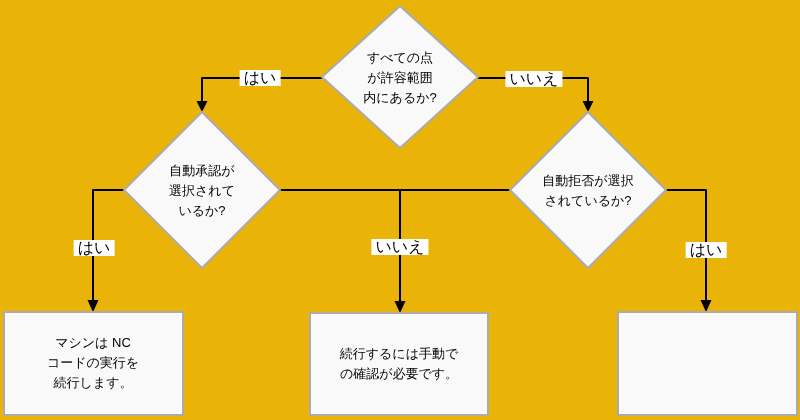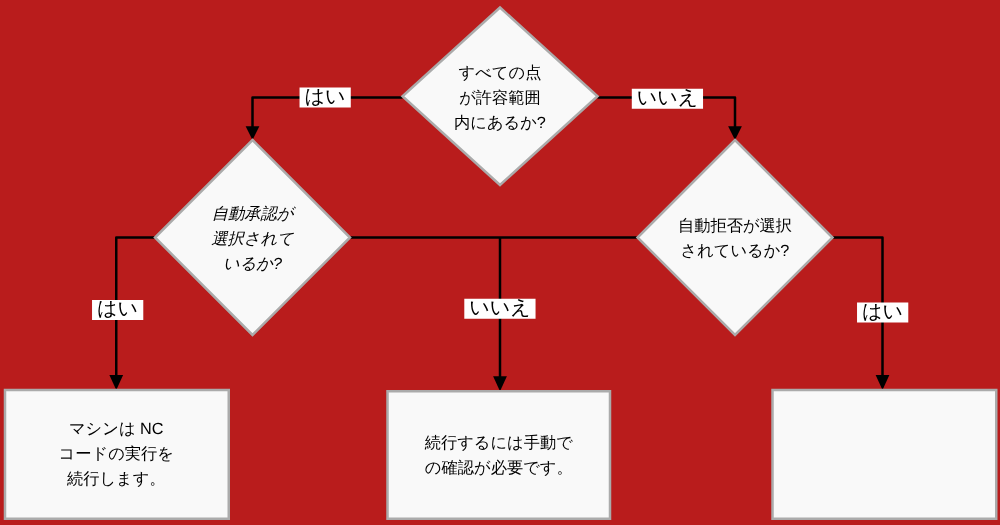--- a/index.html
+++ b/index.html
@@ -4,21 +4,21 @@
 <style>
   html, body {
     margin: 0;
     padding: 0;
     background: #ffffff;
   }
   .canvas {
     position: relative;
     width: 800px;
     height: 420px;
-    background: #b91c1c;
+    background: #eab308;
     font-family: "Liberation Sans", "DejaVu Sans", sans-serif;
     color: #000000;
     overflow: hidden;
   }
   .layer-svg {
     position: absolute;
     left: 0;
     top: 0;
   }
   .shape {
@@ -85,21 +85,21 @@
 
     <rect class="shape" x="4" y="312" width="179" height="103"></rect>
     <rect class="shape" x="310" y="313" width="178" height="102"></rect>
     <rect class="shape" x="618" y="312" width="179" height="103"></rect>
   </svg>
 
   <div class="node-text" style="left:400px; top:78px;">すべての点
 が許容範囲
 内にあるか?</div>
 
-  <div class="node-text" style="left:202px; top:191px;font-style:italic;">自動承認が
+  <div class="node-text" style="left:202px; top:191px;">自動承認が
 選択されて
 いるか?</div>
 
   <div class="node-text" style="left:588px; top:191px;">自動拒否が選択
 されているか?</div>
 
   <div class="node-text" style="left:399px; top:364px;">続行するには手動で
 の確認が必要です。</div>
 
   <div class="node-text" style="left:93px; top:363px;">マシンは NC

